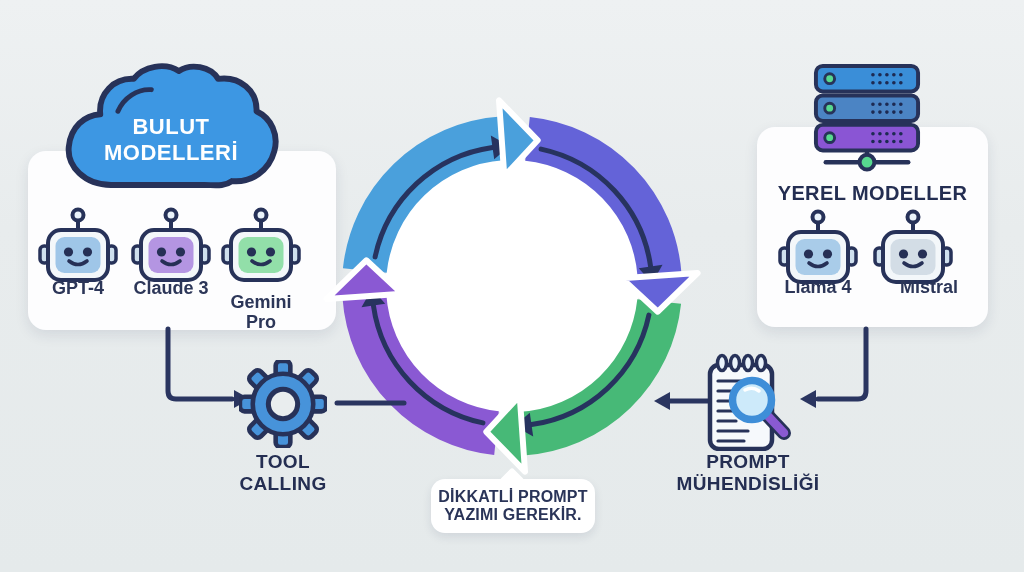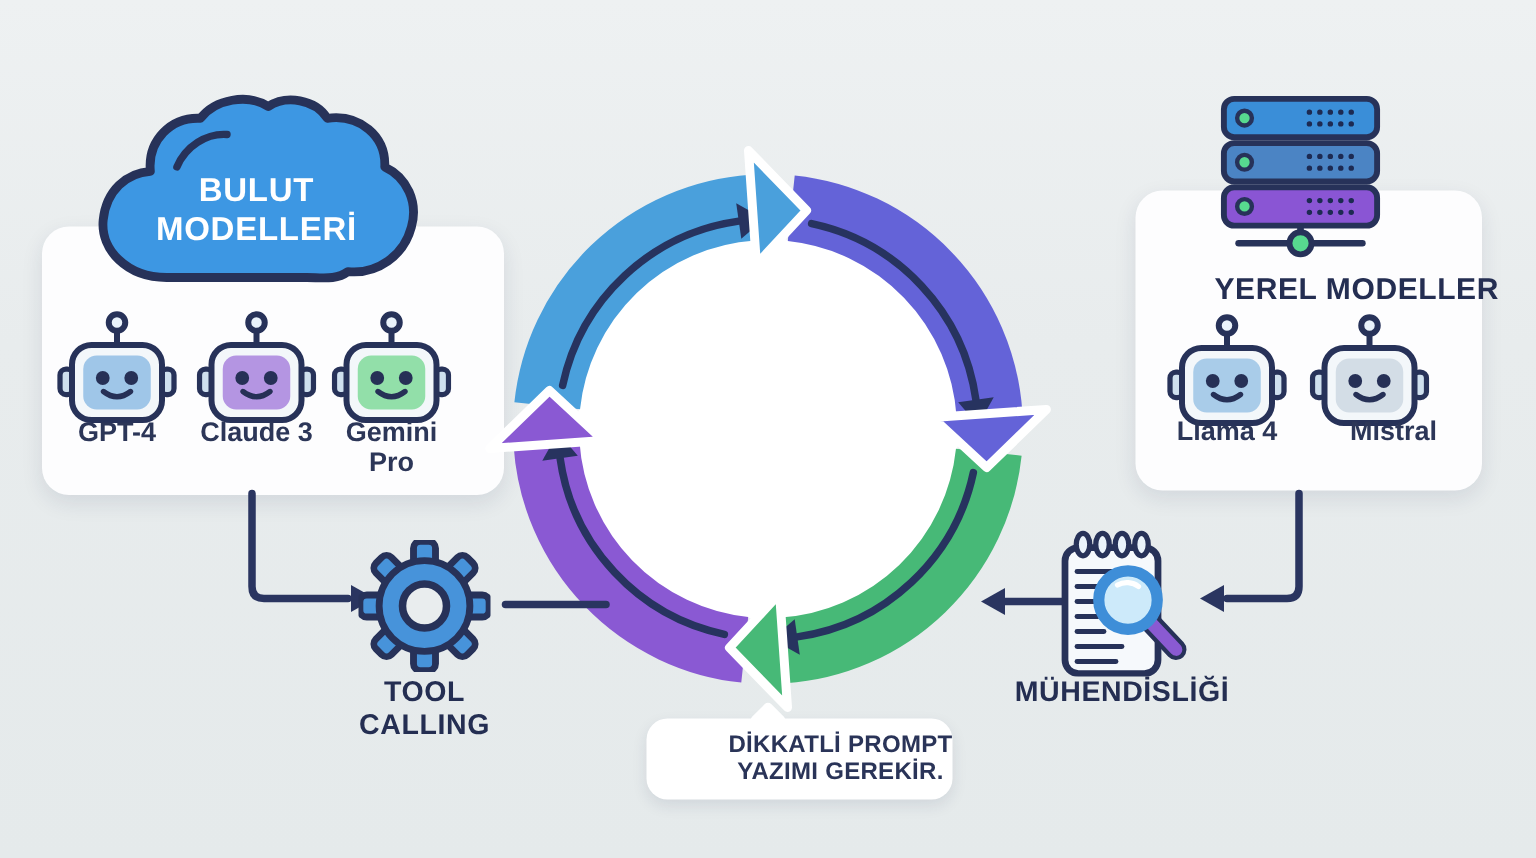--- a/index.html
+++ b/index.html
@@ -32,21 +32,21 @@
     color:#252f56;z-index:5;
   }
   .node-label{
     position:absolute;text-align:center;font-size:19px;font-weight:800;
     line-height:22px;letter-spacing:0.4px;color:#242e52;z-index:6;
   }
   .bubble{
     position:absolute;left:431px;top:479px;width:164px;height:54px;
     background:#ffffff;border-radius:14px;z-index:7;
     box-shadow:0 4px 10px rgba(30,40,80,0.10);
-    display:flex;align-items:center;justify-content:flex-end;padding-left:40px;
+    display:flex;align-items:center;justify-content:center;
   }
   .bubble::before{
     content:"";position:absolute;top:-8px;left:72px;width:18px;height:18px;
     background:#ffffff;transform:rotate(45deg);border-radius:3px;
   }
   .bubble-text{
     text-align:center;font-size:16px;font-weight:800;line-height:18px;
     letter-spacing:0.2px;color:#2a3458;position:relative;
   }
   svg{display:block;}
@@ -138,42 +138,42 @@
     <rect x="2" y="40" width="9" height="17" rx="4" fill="#cfe0ee" stroke="#273259" stroke-width="3.5"></rect>
     <rect x="69" y="40" width="9" height="17" rx="4" fill="#cfe0ee" stroke="#273259" stroke-width="3.5"></rect>
     <rect x="10" y="24" width="60" height="50" rx="13" fill="#f3f7fa" stroke="#273259" stroke-width="4"></rect>
     <rect x="17.5" y="31" width="45" height="36" rx="9" fill="#92dfa9"></rect>
     <circle cx="30.5" cy="46" r="4.6" fill="#263056"></circle>
       <circle cx="49.5" cy="46" r="4.6" fill="#263056"></circle>
     <path d="M31 55 Q40 62 49 55" fill="none" stroke="#263056" stroke-width="3.6" stroke-linecap="round"></path>
   </svg>
   <div class="model-label" style="left:38px;top:278px;width:80px;">GPT-4</div>
   <div class="model-label" style="left:123px;top:278px;width:96px;">Claude 3</div>
-  <div class="model-label" style="left:225px;top:278px;width:72px;">Gemini Pro</div>
+  <div class="model-label" style="left:225px;top:292px;width:72px;">Gemini Pro</div>
 
   <svg class="icon" style="left:812px;top:62px;" width="110" height="112" viewBox="0 0 112 112">
     <rect x="4" y="3" width="104" height="26" rx="7" stroke="#273259" stroke-width="4" fill="#3a8ed8"></rect>
     <rect x="4" y="33" width="104" height="26" rx="7" stroke="#273259" stroke-width="4" fill="#4b84c4"></rect>
     <rect x="4" y="63" width="104" height="26" rx="7" stroke="#273259" stroke-width="4" fill="#8a55d4"></rect>
     <circle cx="18" cy="16" r="5" stroke="#273259" stroke-width="3" fill="#57d98f"></circle>
     <circle cx="18" cy="46" r="5" stroke="#273259" stroke-width="3" fill="#57d98f"></circle>
     <circle cx="18" cy="76" r="5" stroke="#273259" stroke-width="3" fill="#57d98f"></circle>
     <g stroke="#1d2a52" stroke-width="3.6" stroke-linecap="round" stroke-dasharray="0.1 7">
       <line x1="62" y1="12" x2="94" y2="12"></line>
         <line x1="62" y1="20" x2="94" y2="20"></line>
       <line x1="62" y1="42" x2="94" y2="42"></line>
         <line x1="62" y1="50" x2="94" y2="50"></line>
       <line x1="62" y1="72" x2="94" y2="72"></line>
         <line x1="62" y1="80" x2="94" y2="80"></line>
     </g>
     <line x1="56" y1="89" x2="56" y2="97" stroke="#273259" stroke-width="4.5"></line>
     <line x1="14" y1="101" x2="98" y2="101" stroke="#273259" stroke-width="4.5" stroke-linecap="round"></line>
     <circle cx="56" cy="101" r="7.5" stroke="#273259" stroke-width="4" fill="#57d98f"></circle>
   </svg>
-  <div class="heading" style="left:757px;top:182px;width:231px;margin-left:32px;">YEREL MODELLER</div>
+  <div class="heading" style="left:757px;top:182px;width:231px;">YEREL MODELLER</div>
 
   <svg class="icon" style="left:778px;top:208px;" width="80" height="78" viewBox="0 0 80 78">
     <line x1="40" y1="12" x2="40" y2="24" stroke="#273259" stroke-width="4"></line>
     <circle cx="40" cy="9" r="5.5" fill="#eaf3fb" stroke="#273259" stroke-width="4"></circle>
     <rect x="2" y="40" width="9" height="17" rx="4" fill="#cfe0ee" stroke="#273259" stroke-width="3.5"></rect>
     <rect x="69" y="40" width="9" height="17" rx="4" fill="#cfe0ee" stroke="#273259" stroke-width="3.5"></rect>
     <rect x="10" y="24" width="60" height="50" rx="13" fill="#f3f7fa" stroke="#273259" stroke-width="4"></rect>
     <rect x="17.5" y="31" width="45" height="36" rx="9" fill="#a9cce9"></rect>
     <circle cx="30.5" cy="46" r="4.6" fill="#263056"></circle>
       <circle cx="49.5" cy="46" r="4.6" fill="#263056"></circle>
@@ -229,20 +229,21 @@
       <line x1="14" y1="68" x2="32" y2="68"></line>
       <line x1="14" y1="78" x2="44" y2="78"></line>
       <line x1="14" y1="88" x2="40" y2="88"></line>
     </g>
     <line x1="64" y1="63" x2="80" y2="80" stroke="#273259" stroke-width="14" stroke-linecap="round"></line>
     <line x1="64" y1="63" x2="80" y2="80" stroke-linecap="round" stroke-width="8.5" stroke="#8a5ad2"></line>
     <circle cx="48" cy="47" r="19.5" stroke-width="7.5" fill="#cdeafa" stroke="#3e8ed8"></circle>
     <path d="M 41 37 A 13 13 0 0 1 55 38" fill="none" stroke="#ffffff" stroke-width="3.5" stroke-linecap="round"></path>
   </svg>
   <div class="node-label" style="left:648px;top:451px;width:200px;">
+    <div>PROMPT</div>
     <div>MÜHENDİSLİĞİ</div>
   </div>
 
   <div class="bubble">
     <div class="bubble-text">
       <div>DİKKATLİ PROMPT</div>
       <div>YAZIMI GEREKİR.</div>
     </div>
   </div>
 

